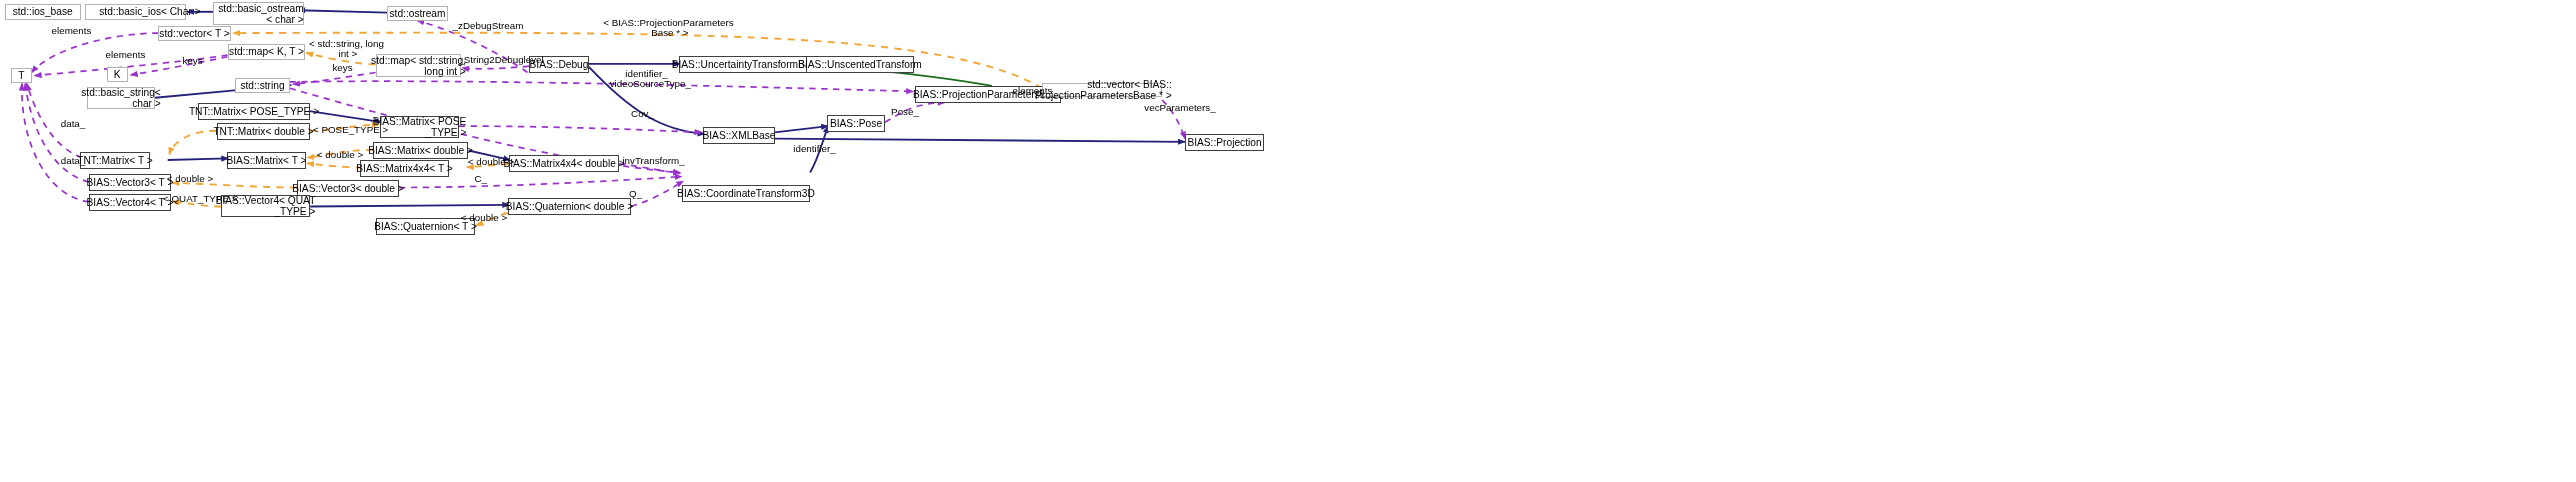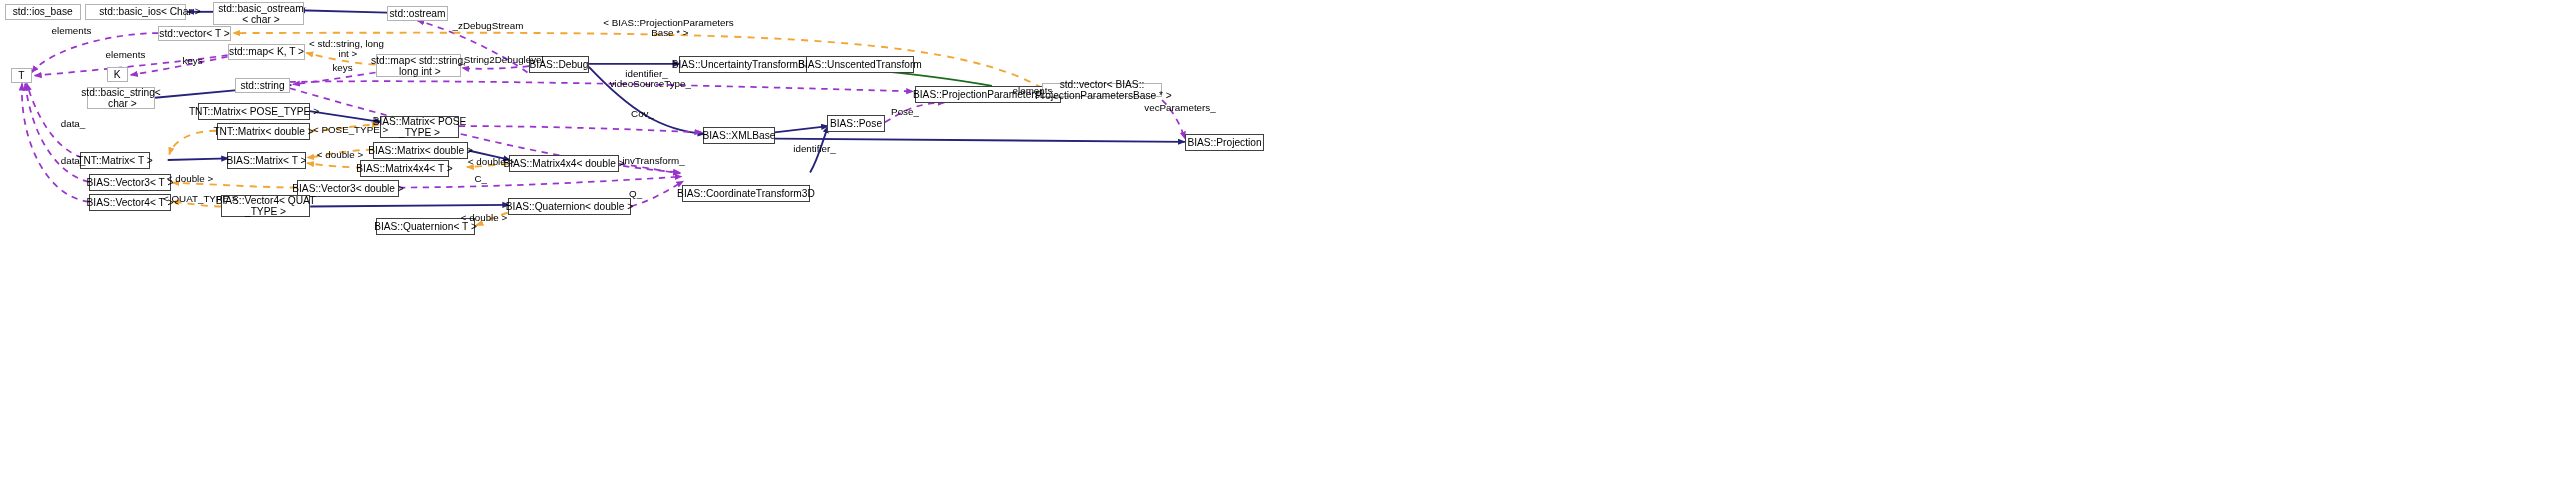--- a/index.html
+++ b/index.html
@@ -25,21 +25,21 @@
     pointer-events: none;
   }
   .node {
     position: absolute;
     box-sizing: border-box;
     background: #ffffff;
     border: 0.8px solid #b3b3b3;
     display: flex;
     align-items: center;
     justify-content: center;
-    text-align: center;
+    text-align: right;
     font-size: 10.2px;
     line-height: 11px;
     color: #000000;
     white-space: pre;
     padding: 0.8px 3.1px;
     z-index: 5;
   }
   .node.highlight {
     border: 1.6px solid #404040;
   }

